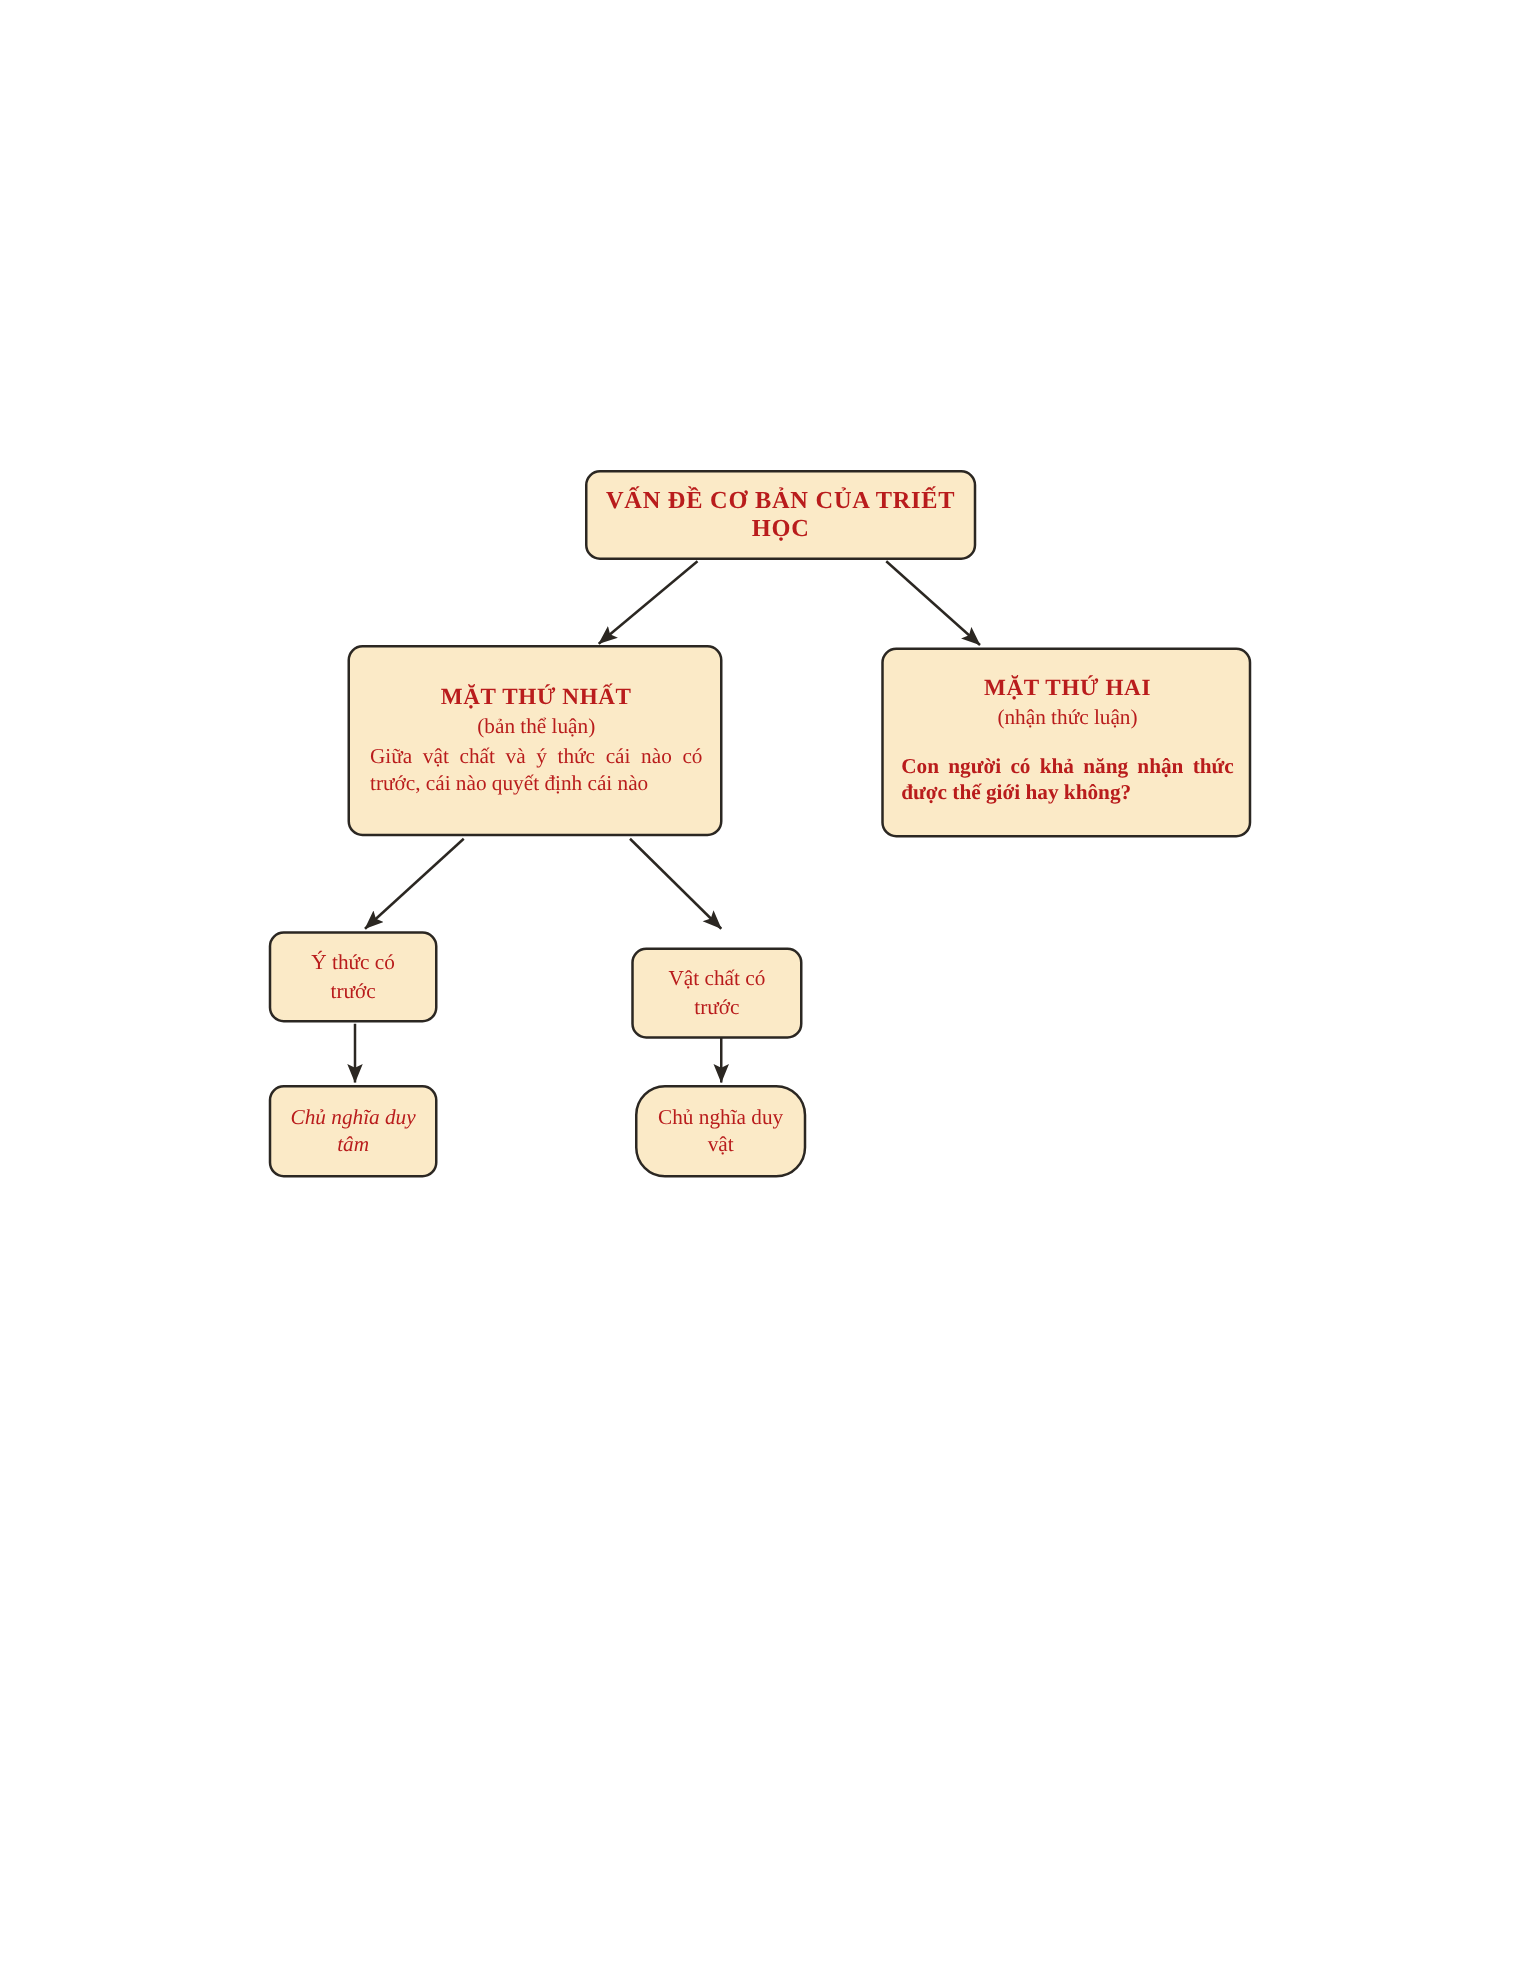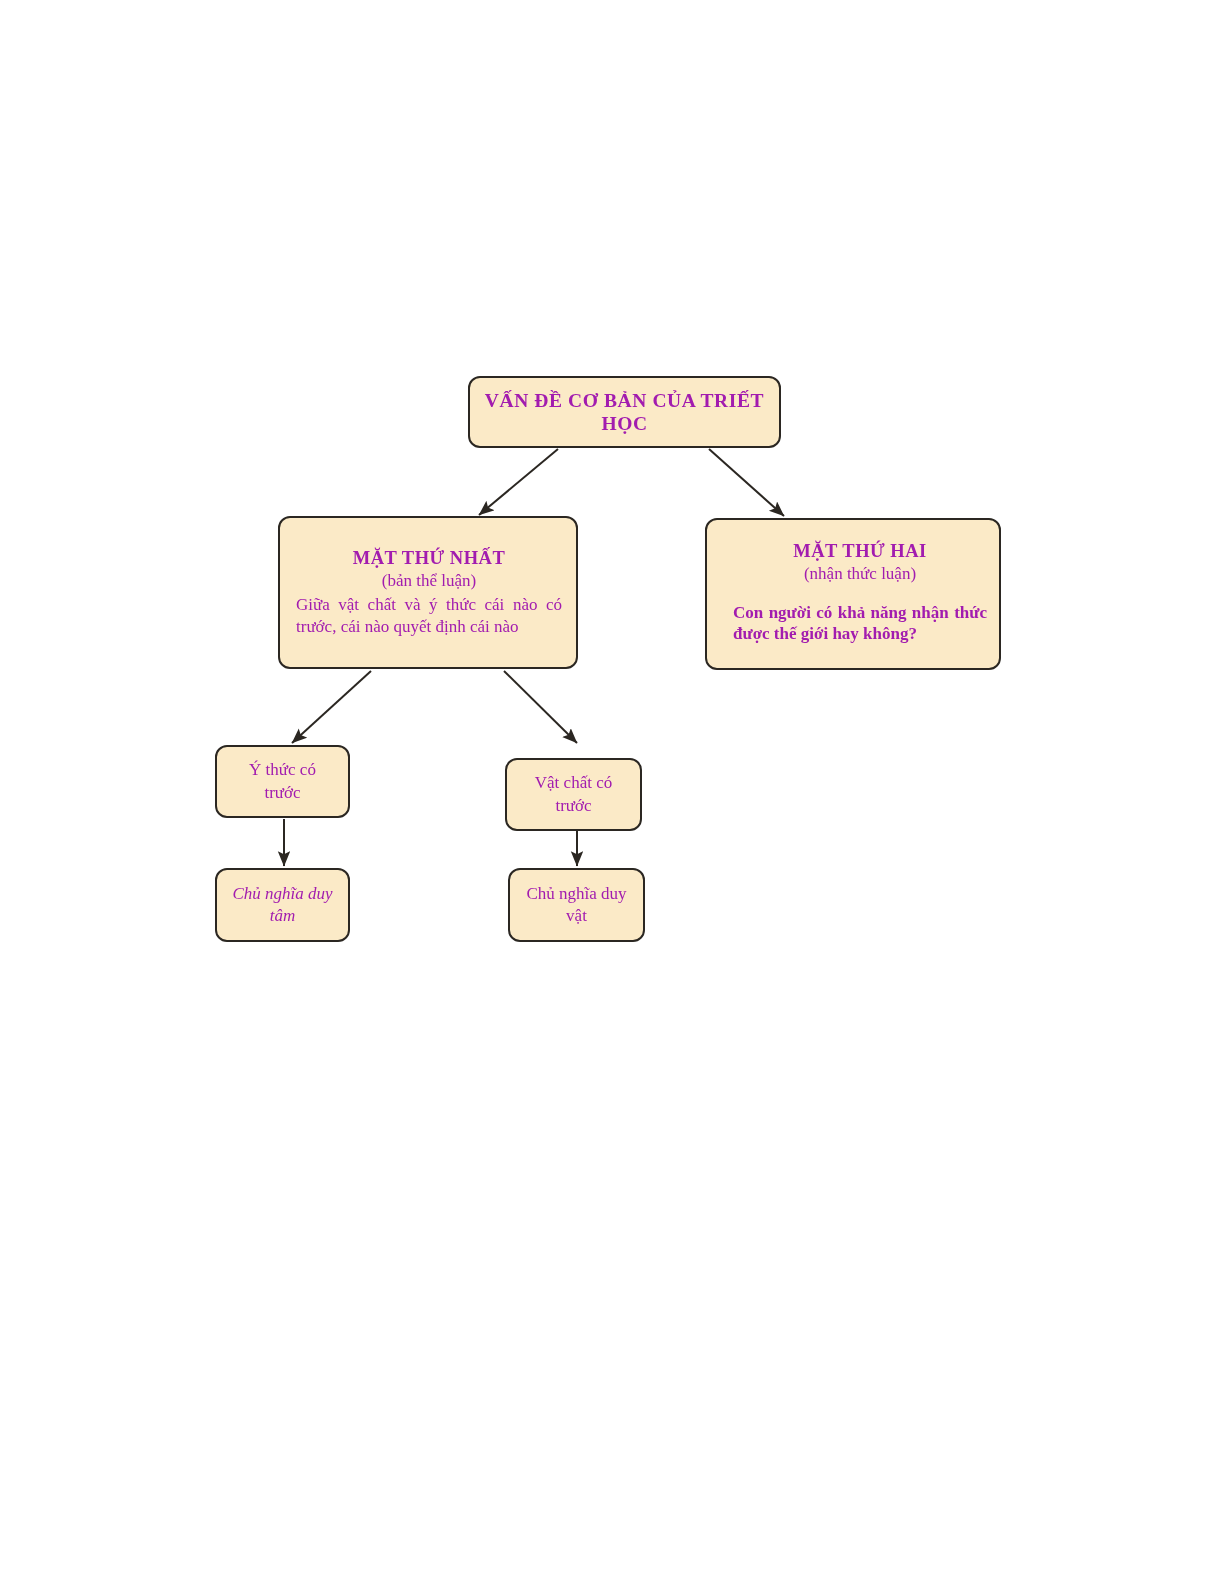--- a/index.html
+++ b/index.html
@@ -7,21 +7,21 @@
     padding: 0;
     background: #ffffff;
   }
   #page {
     position: relative;
     width: 1225px;
     height: 1585px;
     background: #ffffff;
     overflow: hidden;
     font-family: "Liberation Serif", "DejaVu Serif", serif;
-    color: #a21caf;
+    color: #b91c1c;
   }
   #edges {
     position: absolute;
     left: 0;
     top: 0;
     width: 1225px;
     height: 1585px;
     pointer-events: none;
   }
   .node {
@@ -81,21 +81,21 @@
   #node-first-aspect .node-title { font-size: 18.5px; letter-spacing: 0.5px; }
   #node-first-aspect .node-sub   { font-size: 17px; margin-top: 1px; }
   #node-first-aspect .node-body  { font-size: 17px; margin-top: 3px; }
 
   #node-second-aspect {
     left: 705px;
     top: 518px;
     width: 296px;
     height: 152px;
     align-items: stretch;
-    padding: 8px 12px 10px 26px;
+    padding: 8px 12px 10px 14px;
   }
   #node-second-aspect .node-title { font-size: 18.5px; letter-spacing: 0.5px; }
   #node-second-aspect .node-sub   { font-size: 17px; margin-top: 1px; }
   #node-second-aspect .node-body  { font-size: 17px; margin-top: 17px; font-weight: bold; }
 
   
   #node-idealism-premise {
     left: 215px;
     top: 745px;
     width: 135px;
@@ -114,20 +114,21 @@
     top: 868px;
     width: 135px;
     height: 74px;
     font-style: italic;
   }
   #node-materialism {
     left: 508px;
     top: 868px;
     width: 137px;
     height: 74px;
+    border-radius: 24px;
   }
   .leaf .node-plain { font-size: 17px; }
 </style>
 </head>
 <body>
 
 <div id="page">
 
   <svg id="edges" viewBox="0 0 1225 1585" width="1225" height="1585">
     <defs>

